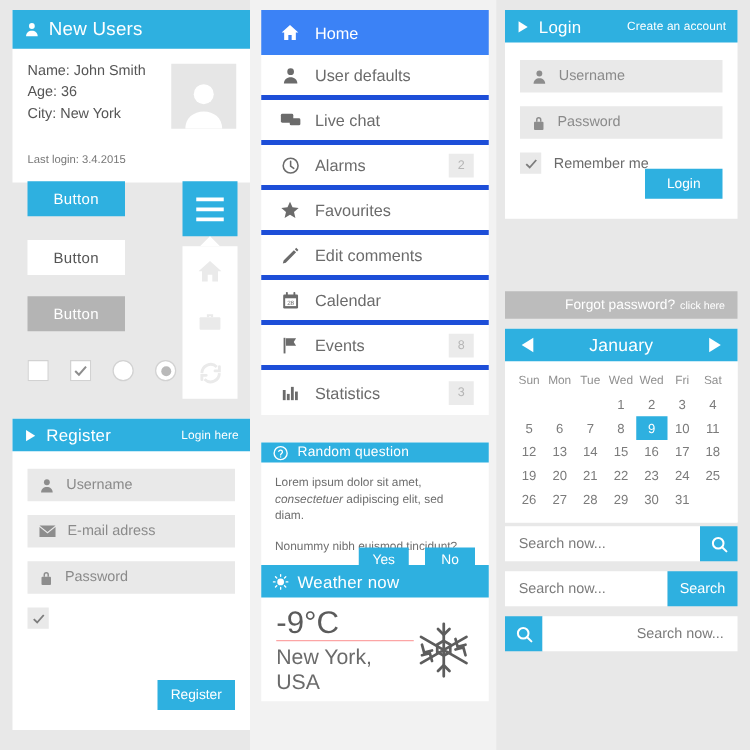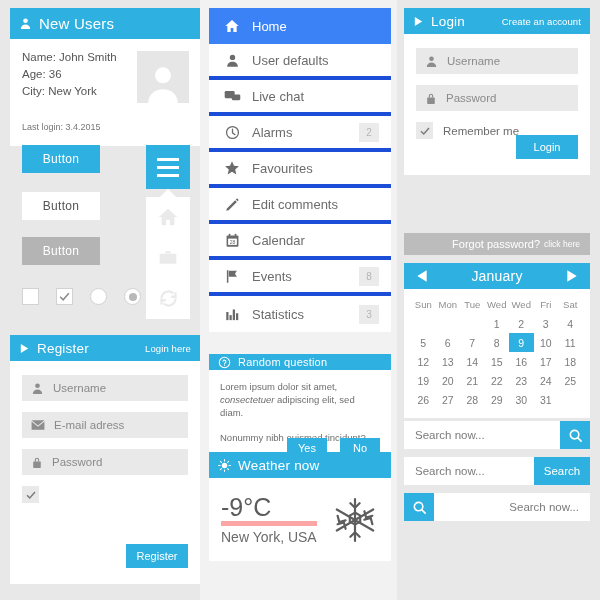--- a/index.html
+++ b/index.html
@@ -91,21 +91,21 @@
   #question .q2 { margin-top:12px; }
   #question .acts { position:absolute; right:11px; bottom:10px; display:flex; gap:13px; }
   #question .acts div { width:40px; height:19px; background:#2eb0e0; color:#fff; font-size:11px;
                         display:flex; align-items:center; justify-content:center; }
 
   
   #weather { position:absolute; left:209px; top:452px; width:182px; }
   #weather .hdr { height:26px; font-size:13.5px; }
   #weather .body { height:83px; padding:10px 12px; display:flex; align-items:center; }
   #weather .temp { font-size:25px; color:#5b5b5b; line-height:28px; }
-  #weather .city { font-size:14px; color:#6b6b6b; border-top:5px solid #fca5a5; padding-top:3px; display:inline-block; }
+  #weather .city { font-size:17px; color:#6b6b6b; border-top:1px solid #fca5a5; padding-top:3px; display:inline-block; }
   #weather .wi { margin-left:auto; color:#5d5d5d; }
 
   
   #login { position:absolute; left:404px; top:8px; width:186px; }
   #login .hdr { height:26px; font-size:13.5px; }
   #login .body { padding:14px 12px 12px; height:141px; position:relative; }
   #login .remember { display:flex; align-items:center; font-size:11.5px; color:#6b6b6b; margin-top:4px; }
   #login .remember .rc { width:17px; height:17px; background:#e9e9e9; display:flex; align-items:center;
                          justify-content:center; margin-right:10px; }
   #login .loginbtn { position:absolute; right:12px; bottom:16px; width:62px; height:24px; background:#2eb0e0;

